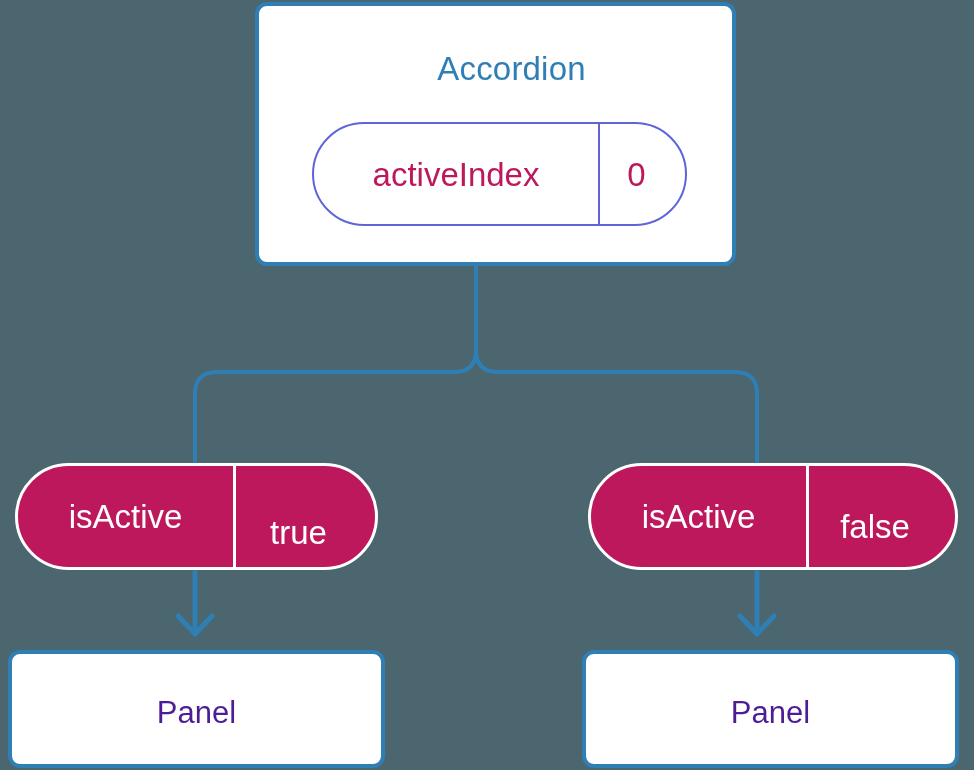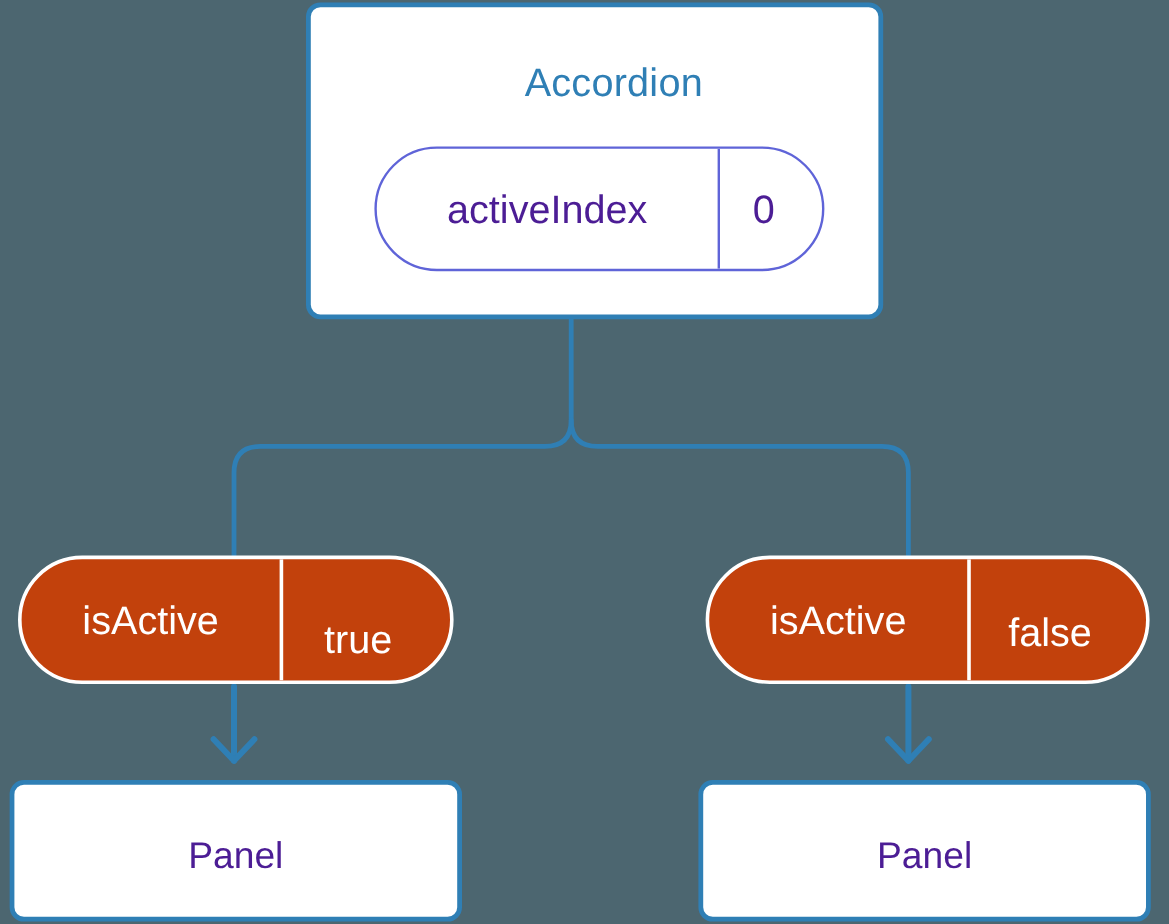--- a/index.html
+++ b/index.html
@@ -71,41 +71,41 @@
     left: 53px;
     top: 116px;
     width: 375px;
     height: 104px;
   }
   .pill-outline .pill-key,
   .pill-outline .pill-val {
     display: flex;
     align-items: center;
     justify-content: center;
-    color: #4c1d95;
+    color: #be185d;
     font-size: 33px;
     line-height: 1;
     white-space: nowrap;
   }
   .pill-outline .pill-key {
     flex: 0 0 284px;
     border-right: 2px solid #5f64d8;
   }
   .pill-outline .pill-val {
     flex: 1 1 auto;
     padding-right: 12px;
   }
 
   
   .pill-filled {
     position: absolute;
     display: flex;
     align-items: stretch;
     box-sizing: border-box;
-    background: #c2410c;
+    background: #be185d;
     border: 3px solid #ffffff;
     border-radius: 999px;
     overflow: hidden;
   }
   .pill-filled .pill-key,
   .pill-filled .pill-val {
     display: flex;
     align-items: center;
     justify-content: center;
     color: #ffffff;

